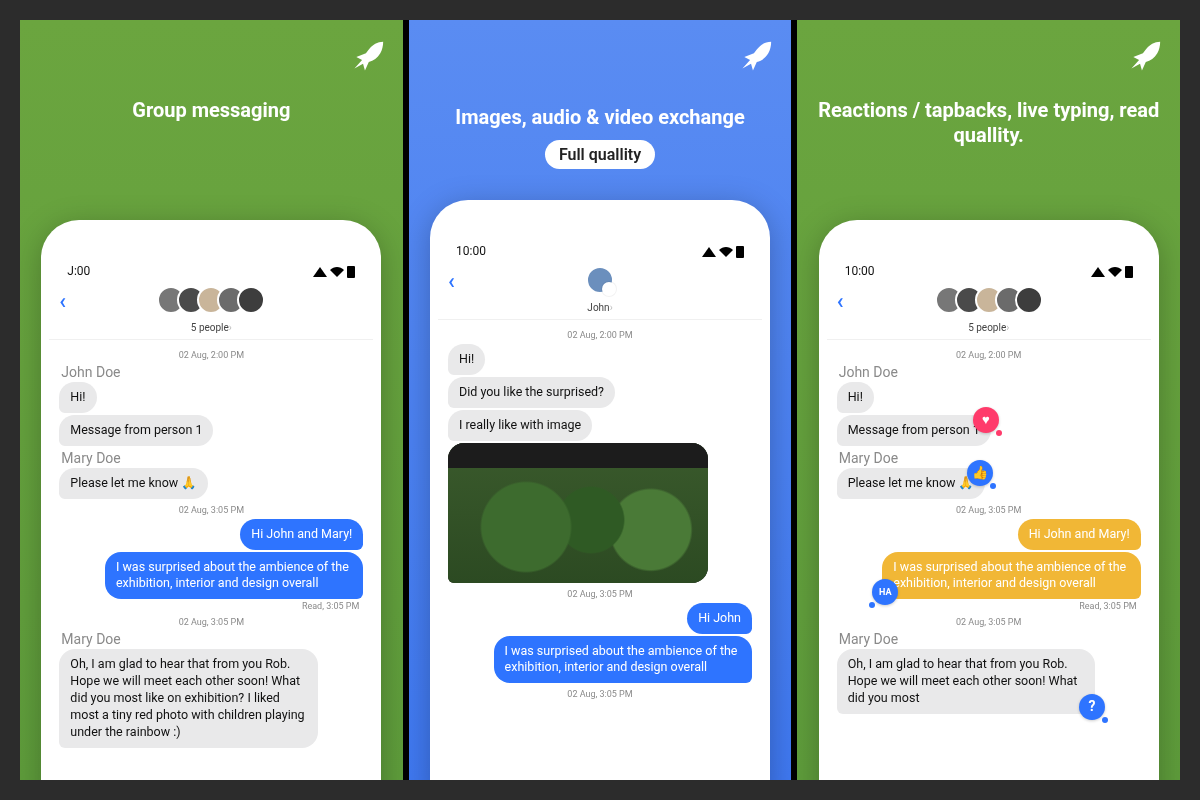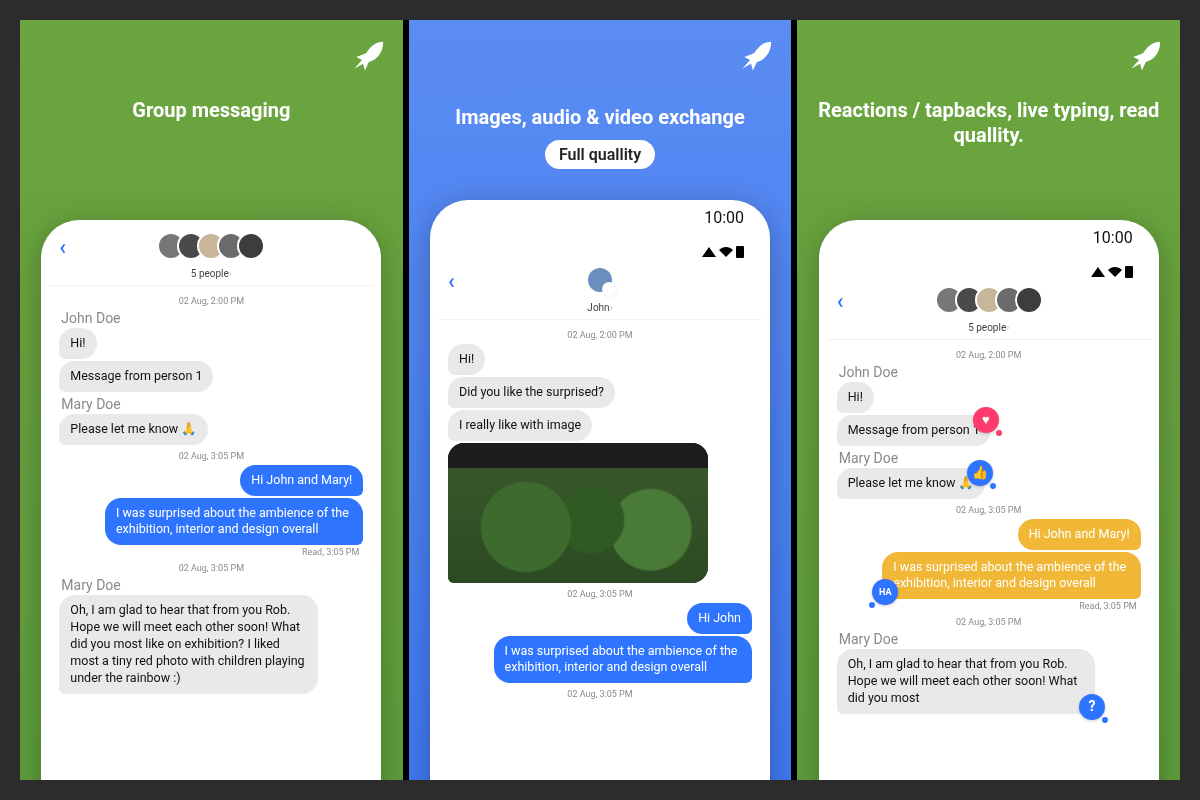--- a/index.html
+++ b/index.html
@@ -14,21 +14,21 @@
   .panel.blue .headline { padding-top: 68px; margin-top: 17px; }
   .pill { display: inline-block; background: #fff; color: #222; border-radius: 16px; padding: 5px 14px; font-size: 16px; font-weight: 600; margin-top: 10px; }
   .center { text-align: center; }
 
   .phone { position: absolute; left: 50%; transform: translateX(-50%); bottom: -40px; width: 340px; height: 620px; background: #fff; border-radius: 38px; box-shadow: 0 6px 30px rgba(0,0,0,.25); }
   .green .phone { bottom: -60px; }
   .phone-inner { position: absolute; inset: 8px; border-radius: 32px; background: #fff; overflow: hidden; display: flex; flex-direction: column; }
   .speaker { position: absolute; top: 12px; left: 50%; transform: translateX(-50%); width: 44px; height: 4px; border-radius: 3px; background: rgba(0,0,0,.15); }
   .cam { position: absolute; top: 30px; left: 50%; transform: translateX(-50%); width: 6px; height: 6px; border-radius: 50%; background: rgba(0,0,0,.18); }
 
-  .statusbar { height: 54px; display: flex; align-items: flex-end; justify-content: space-between; padding: 0 18px 4px; font-size: 16px; color: #111; flex-direction: column; }
+  .statusbar { height: 54px; display: flex; align-items: flex-end; justify-content: space-between; padding: 0 18px 4px; font-size: 12px; color: #111; }
   .status-icons { display: flex; align-items: center; gap: 3px; }
   .status-icons svg { display: block; }
 
   .chat-header { display: flex; flex-direction: column; align-items: center; padding: 4px 12px 6px; border-bottom: 1px solid rgba(0,0,0,.06); position: relative; }
   .back { position: absolute; left: 10px; top: 6px; color: #2e74ff; font-size: 22px; font-weight: 600; }
   .avatars { display: flex; }
   .avatar { width: 28px; height: 28px; border-radius: 50%; border: 2px solid #fff; margin-left: -8px; background: #bbb; }
   .avatars .avatar:first-child { margin-left: 0; }
   .avatar.a1{background:#777}.avatar.a2{background:#4a4a4a}.avatar.a3{background:#c9b59a}.avatar.a4{background:#6b6b6b}.avatar.a5{background:#3d3d3d}
   .avatar.single{background:#6b8fbd; margin:0;}
@@ -70,20 +70,34 @@
       <svg viewBox="0 0 48 48" fill="currentColor">
           <path d="M44 6c-6 0-11 3-15 8l-3 4-10 4 6 3-8 9 9-5 2 7 4-9c5-1 9-4 12-9 2-3 3-8 3-12z"></path>
         </svg>
     </span>
     <div class="headline">Group messaging</div>
 
     <div class="phone">
       <span class="speaker"></span>
       <span class="cam"></span>
       <div class="phone-inner">
+        <div class="statusbar">
+          <span>J:00</span>
+          <span class="status-icons">
+            <svg width="14" height="10">
+                <path d="M0 10L7 0l7 10z" fill="#000"></path>
+              </svg>
+            <svg width="14" height="10">
+                <path d="M7 10L0 3c4-4 10-4 14 0z" fill="#000"></path>
+              </svg>
+            <svg width="8" height="12">
+                <rect width="8" height="12" rx="1" fill="#000"></rect>
+              </svg>
+          </span>
+        </div>
         <div class="chat-header">
           <span class="back">‹</span>
           <div class="avatars">
             <span class="avatar a1"></span>
             <span class="avatar a2"></span>
             <span class="avatar a3"></span>
             <span class="avatar a4"></span>
             <span class="avatar a5"></span>
           </div>
           <div class="chat-title">

